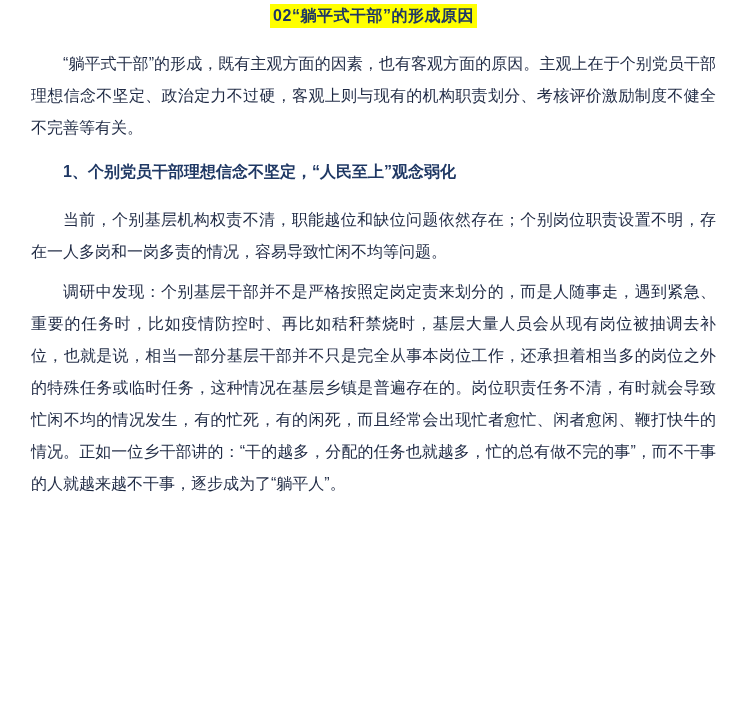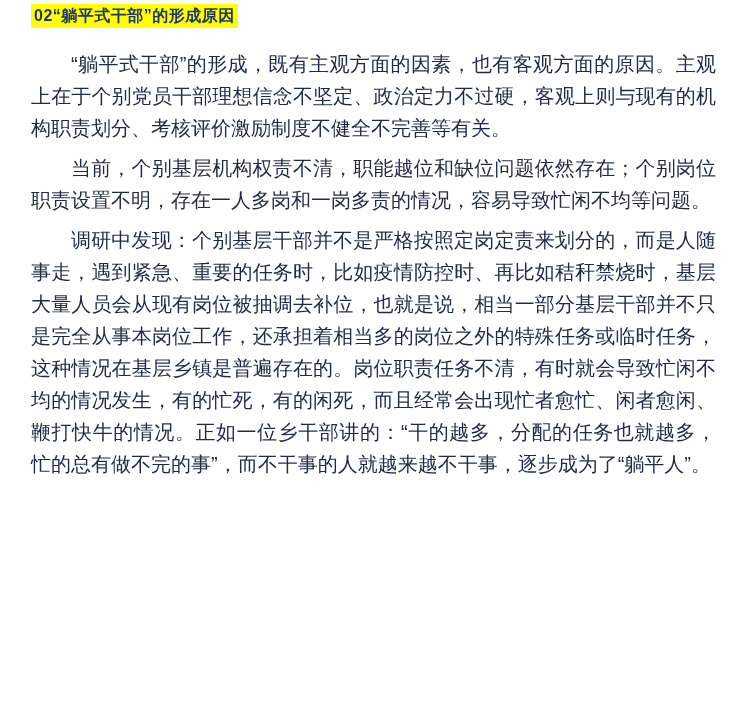--- a/index.html
+++ b/index.html
@@ -11,35 +11,36 @@
     position: relative;
     width: 747px;
     height: 720px;
     overflow: hidden;
     background: var(--background, #ffffff);
     font-family: "Liberation Sans", "DejaVu Sans", sans-serif;
     box-sizing: border-box;
     padding: 4px 31px 0 31px;
   }
   .title-row {
+    text-align: center;
     margin: 0 0 20px 0;
     line-height: 22px;
   }
   .doc-title {
     display: inline-block;
     background: var(--title-highlight, #ffff00);
     color: var(--title-text, #1f3864);
     font-size: 16px;
     font-weight: bold;
     padding: 1px 3px;
     letter-spacing: 0.5px;
   }
   .para {
     margin: 0 0 8px 0;
-    font-size: 20px;
+    font-size: 16px;
     line-height: 32px;
     color: var(--body-text, #1f2a44);
     text-align: justify;
     text-justify: inter-ideograph;
     text-indent: 2em;
     word-break: break-all;
   }
   .heading {
     margin: 12px 0 16px 0;
     font-size: 16px;
@@ -52,19 +53,20 @@
 </head>
 <body>
 
 <div class="page">
   <div class="title-row">
     <span class="doc-title">02“躺平式干部”的形成原因</span>
   </div>
 
   <p class="para">“躺平式干部”的形成，既有主观方面的因素，也有客观方面的原因。主观上在于个别党员干部理想信念不坚定、政治定力不过硬，客观上则与现有的机构职责划分、考核评价激励制度不健全不完善等有关。</p>
 
+  <h3 class="heading">1、个别党员干部理想信念不坚定，“人民至上”观念弱化</h3>
 
 
 
   <p class="para">当前，个别基层机构权责不清，职能越位和缺位问题依然存在；个别岗位职责设置不明，存在一人多岗和一岗多责的情况，容易导致忙闲不均等问题。</p>
 
   <p class="para">调研中发现：个别基层干部并不是严格按照定岗定责来划分的，而是人随事走，遇到紧急、重要的任务时，比如疫情防控时、再比如秸秆禁烧时，基层大量人员会从现有岗位被抽调去补位，也就是说，相当一部分基层干部并不只是完全从事本岗位工作，还承担着相当多的岗位之外的特殊任务或临时任务，这种情况在基层乡镇是普遍存在的。岗位职责任务不清，有时就会导致忙闲不均的情况发生，有的忙死，有的闲死，而且经常会出现忙者愈忙、闲者愈闲、鞭打快牛的情况。正如一位乡干部讲的：“干的越多，分配的任务也就越多，忙的总有做不完的事”，而不干事的人就越来越不干事，逐步成为了“躺平人”。</p>
 </div>
 
 </body></html>

